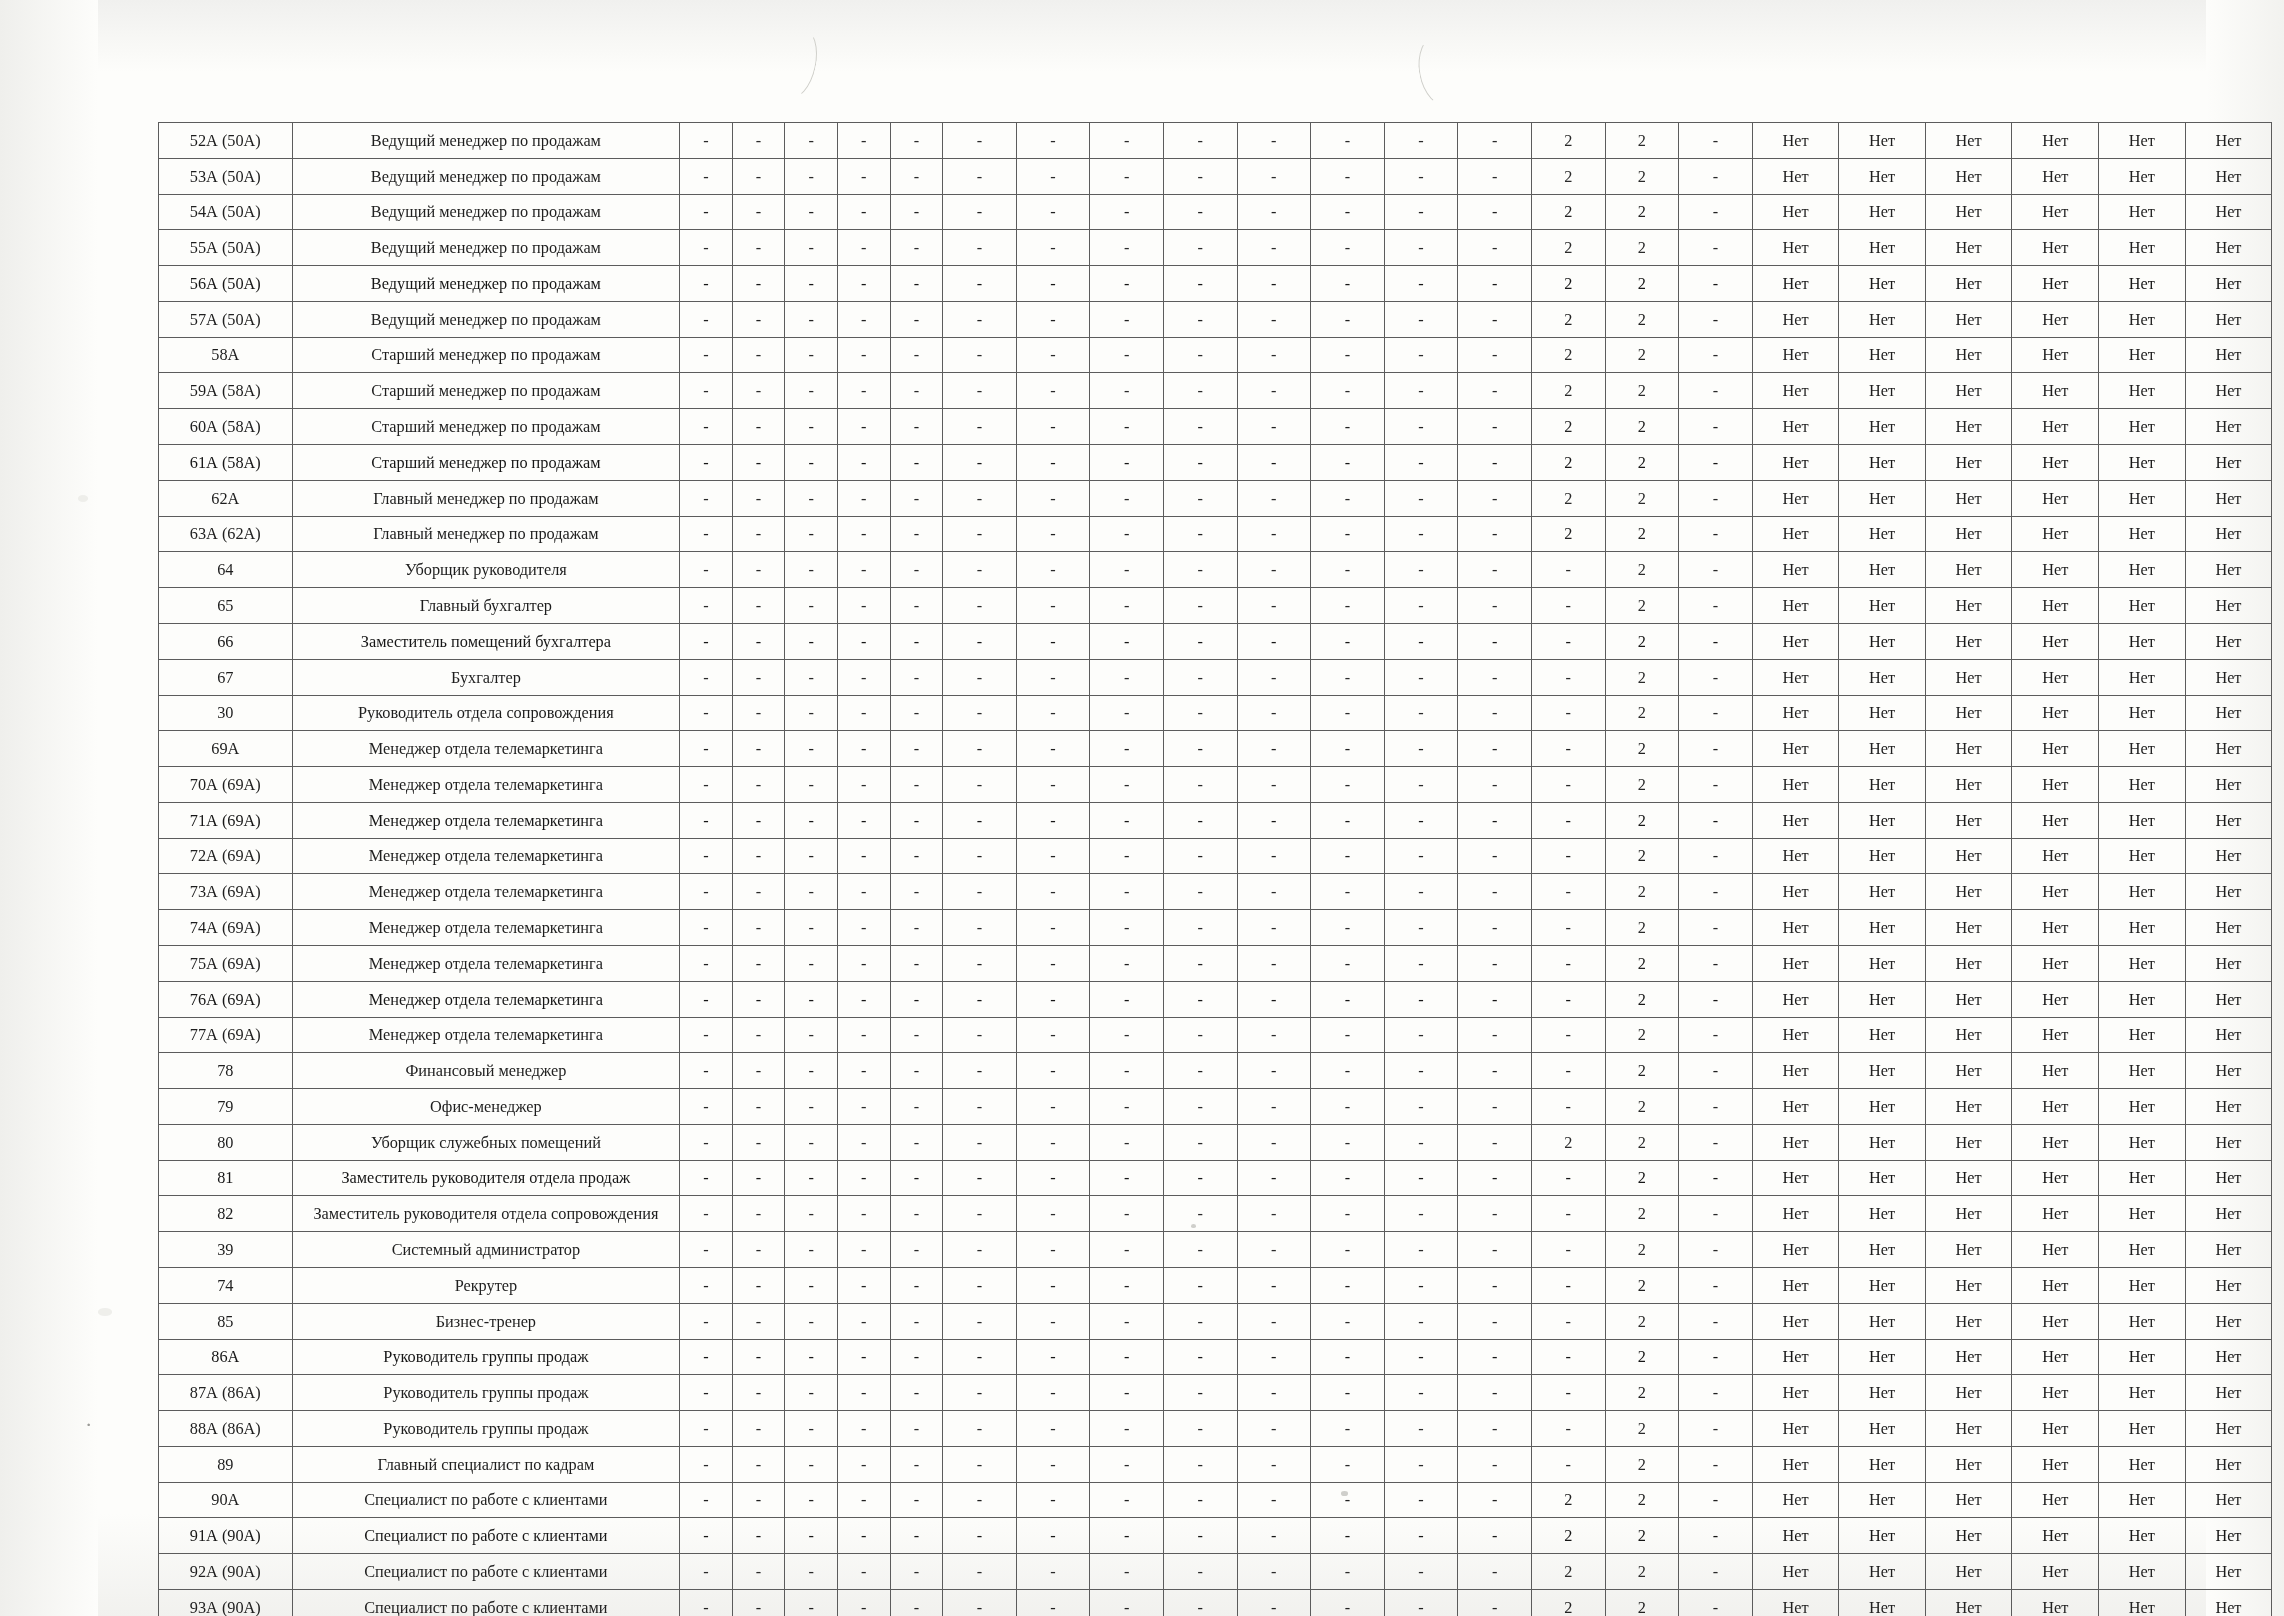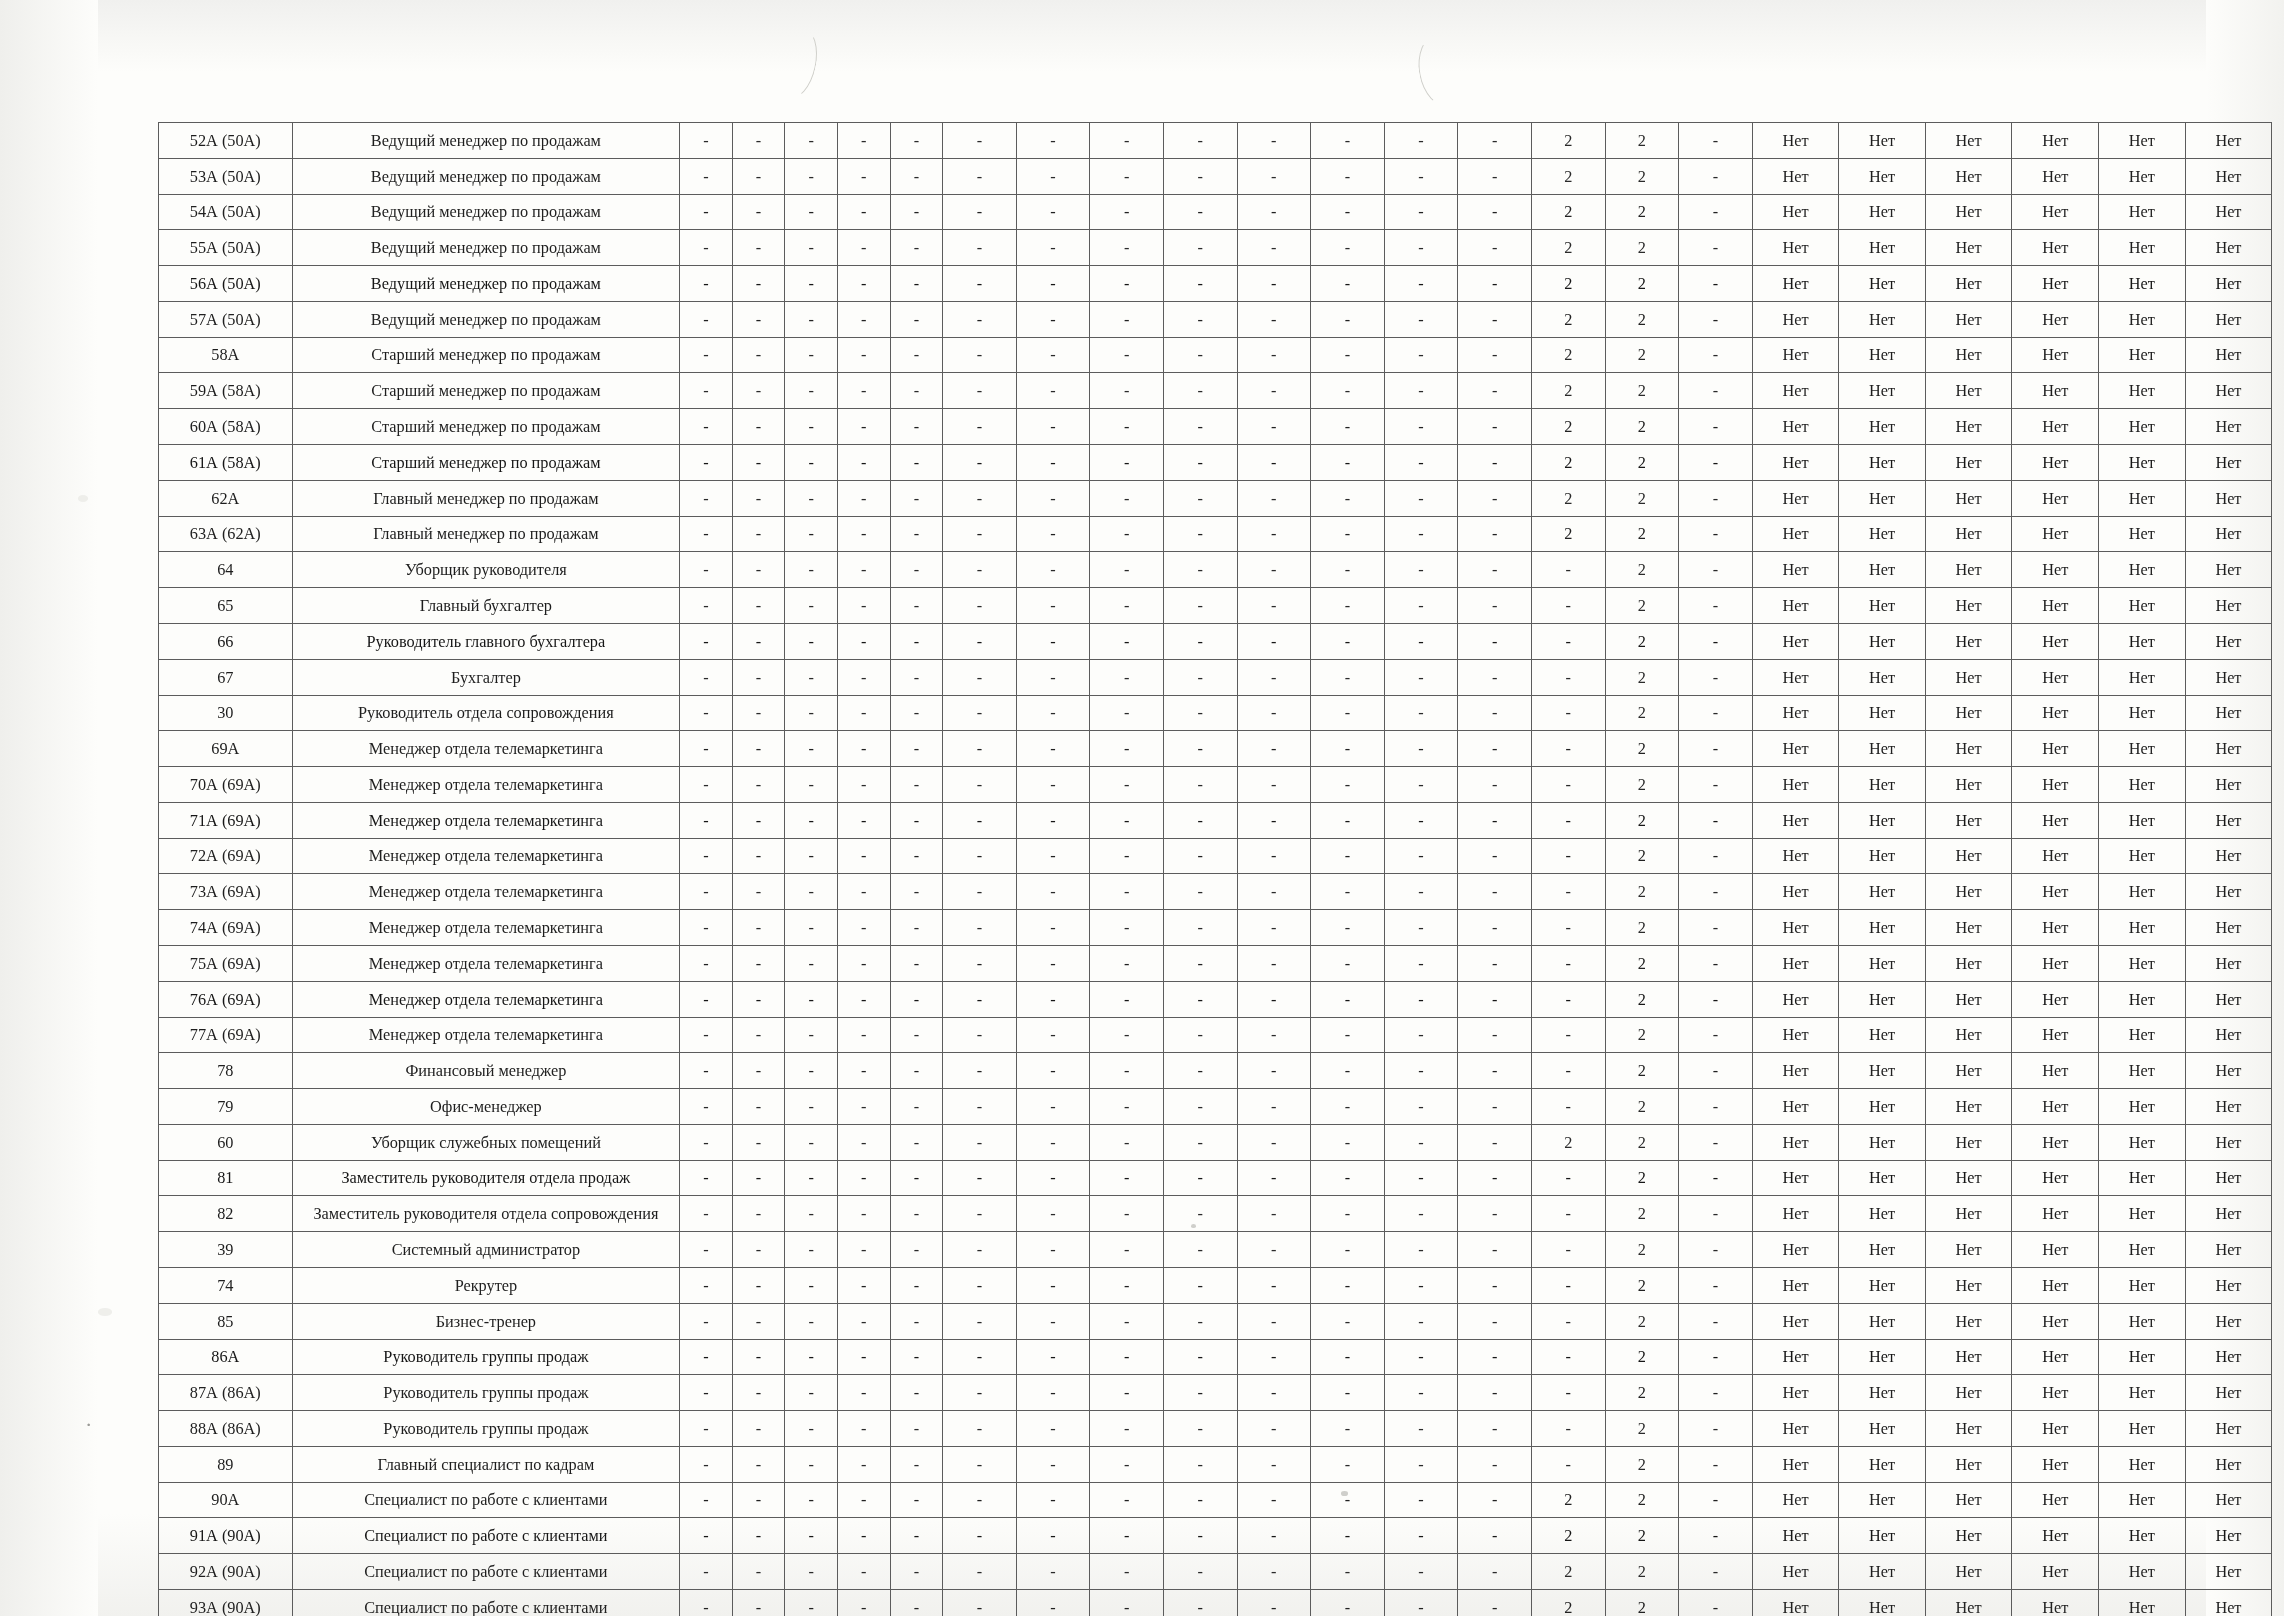--- a/index.html
+++ b/index.html
@@ -515,21 +515,21 @@
             <td class="c-dash w-wide">-</td>
             <td class="c-net">Нет</td>
             <td class="c-net">Нет</td>
             <td class="c-net">Нет</td>
             <td class="c-net">Нет</td>
             <td class="c-net">Нет</td>
             <td class="c-net">Нет</td>
           </tr>
           <tr>
             <td class="c-num">66</td>
-            <td class="c-pos">Руководитель главного бухгалтера</td>
+            <td class="c-pos">Заместитель помещений бухгалтера</td>
             <td class="c-dash">-</td>
             <td class="c-dash">-</td>
             <td class="c-dash">-</td>
             <td class="c-dash">-</td>
             <td class="c-dash">-</td>
             <td class="c-dash w-wide">-</td>
             <td class="c-dash w-wide">-</td>
             <td class="c-dash w-wide">-</td>
             <td class="c-dash w-wide">-</td>
             <td class="c-dash w-wide">-</td>
@@ -878,21 +878,21 @@
             <td class="c-dash w-wide">2</td>
             <td class="c-dash w-wide">-</td>
             <td class="c-net">Нет</td>
             <td class="c-net">Нет</td>
             <td class="c-net">Нет</td>
             <td class="c-net">Нет</td>
             <td class="c-net">Нет</td>
             <td class="c-net">Нет</td>
           </tr>
           <tr>
-            <td class="c-num">60</td>
+            <td class="c-num">80</td>
             <td class="c-pos">Уборщик служебных помещений</td>
             <td class="c-dash">-</td>
             <td class="c-dash">-</td>
             <td class="c-dash">-</td>
             <td class="c-dash">-</td>
             <td class="c-dash">-</td>
             <td class="c-dash w-wide">-</td>
             <td class="c-dash w-wide">-</td>
             <td class="c-dash w-wide">-</td>
             <td class="c-dash w-wide">-</td>

